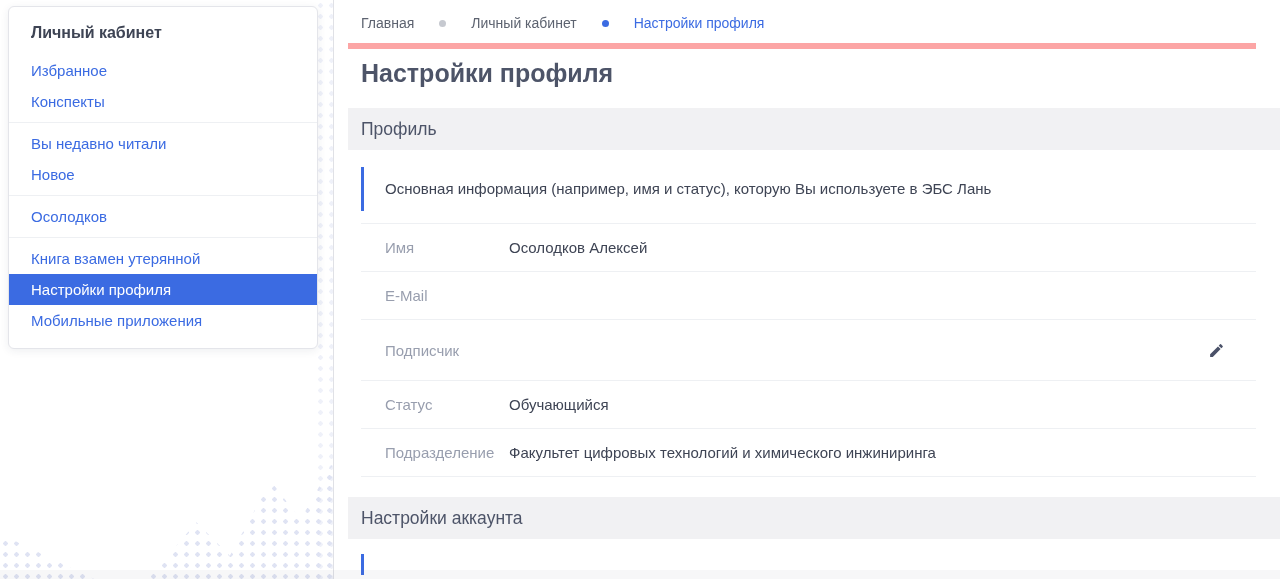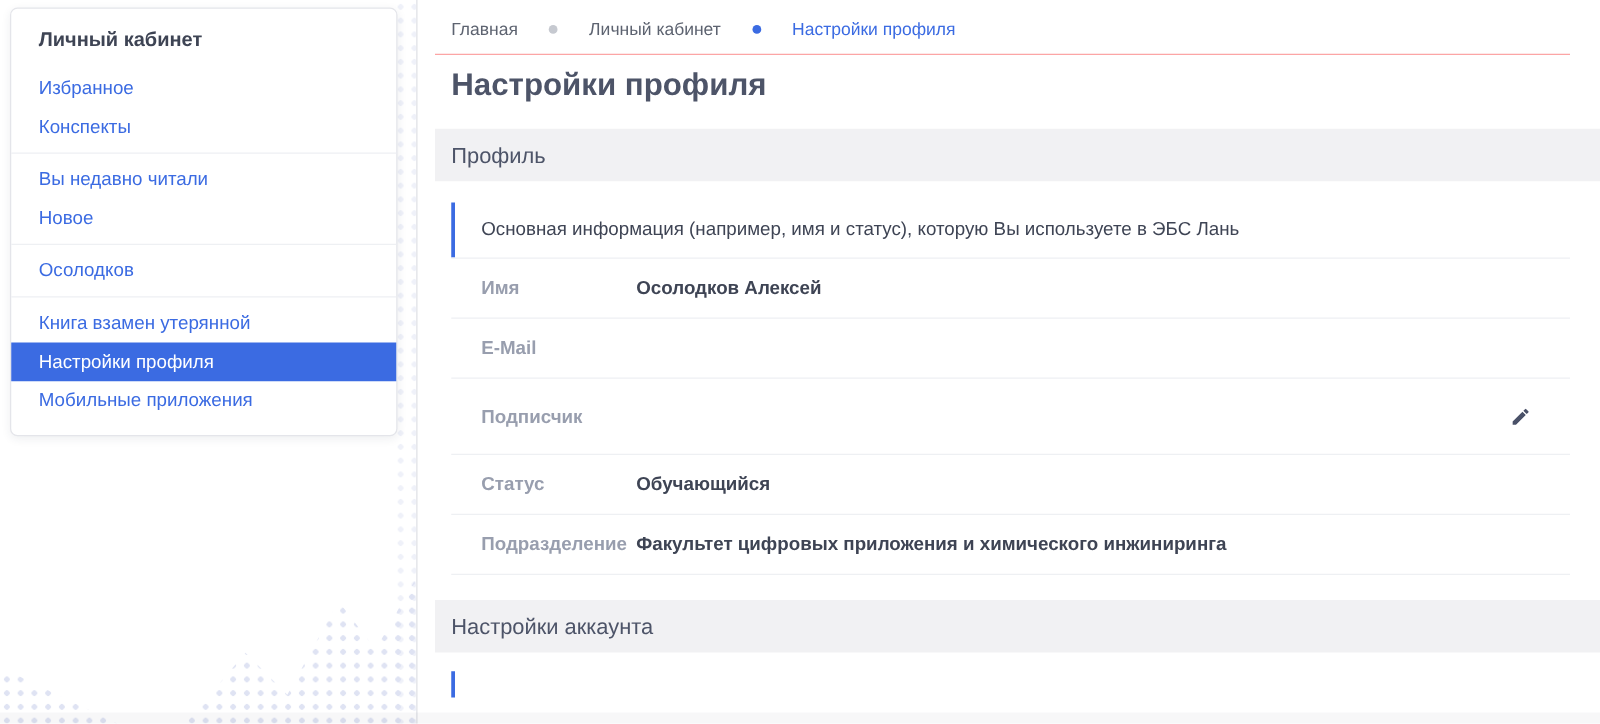--- a/index.html
+++ b/index.html
@@ -42,21 +42,21 @@
   .side-item.selected { background:#3b6be2; color:#fff; }
 
   
   .main {
     position:absolute; left:333px; top:0; width:947px; height:579px;
     border-left:1px solid #e0e1e6; background:#fff;
     padding:0 24px 0 14px; z-index:2;
   }
   .breadcrumb {
     display:flex; align-items:center; gap:25px;
-    padding:15px 0 12px 13px; border-bottom:1px solid #fca5a5; font-size:14px;
+    padding:15px 0 12px 13px; border-bottom:6px solid #fca5a5; font-size:14px;
   }
   .crumb { color:#5d6370; cursor:pointer; }
   .crumb.active { color:#3b6be2; }
   .crumb-dot { width:7px; height:7px; border-radius:50%; background:#c6c9d0; flex:0 0 auto; }
   .crumb-dot.blue { background:#3b6be2; }
 
   .page-title {
     margin:9px 0 0 13px; font-size:25px; font-weight:700; color:#4d5468; line-height:30px;
   }
 
@@ -64,21 +64,21 @@
     margin-top:20px; margin-right:-24px; height:42px; background:#f1f1f3;
     display:flex; align-items:center; padding-left:13px;
     font-size:17.5px; font-weight:500; color:#4d5468;
   }
 
   .info-note {
     margin:17px 0 0 13px; border-left:3px solid #3b6be2;
     padding:13px 0 13px 21px; font-size:15px; color:#3e4454; line-height:18px;
   }
 
-  .profile-table { margin-left:13px; margin-top:0; border-top:1px solid #eef0f3;font-weight:bold; }
+  .profile-table { margin-left:13px; margin-top:12px; border-top:1px solid #eef0f3; }
   .profile-row {
     display:flex; align-items:center; border-bottom:1px solid #eef0f3;
     padding:13px 0; min-height:48px; font-size:15px;
   }
   .profile-row .row-label { flex:0 0 148px; padding-left:24px; color:#989eae; }
   .profile-row .row-value { flex:1 1 auto; max-width:645px; color:#3e4454; line-height:21px; }
   .edit-btn {
     margin-left:auto; margin-right:18px; width:44px; height:34px;
     display:flex; align-items:center; justify-content:center; cursor:pointer;
   }
@@ -163,21 +163,21 @@
         </div>
       </div>
 
       <div class="profile-row">
         <div class="row-label">Статус</div>
         <div class="row-value">Обучающийся</div>
       </div>
 
       <div class="profile-row">
         <div class="row-label">Подразделение</div>
-        <div class="row-value">Факультет цифровых приложения и химического инжиниринга</div>
+        <div class="row-value">Факультет цифровых технологий и химического инжиниринга</div>
       </div>
 
     </div>
 
     <div class="section-bar">Настройки аккаунта</div>
 
     <div class="note-stub"></div>
 
   </div>
 

